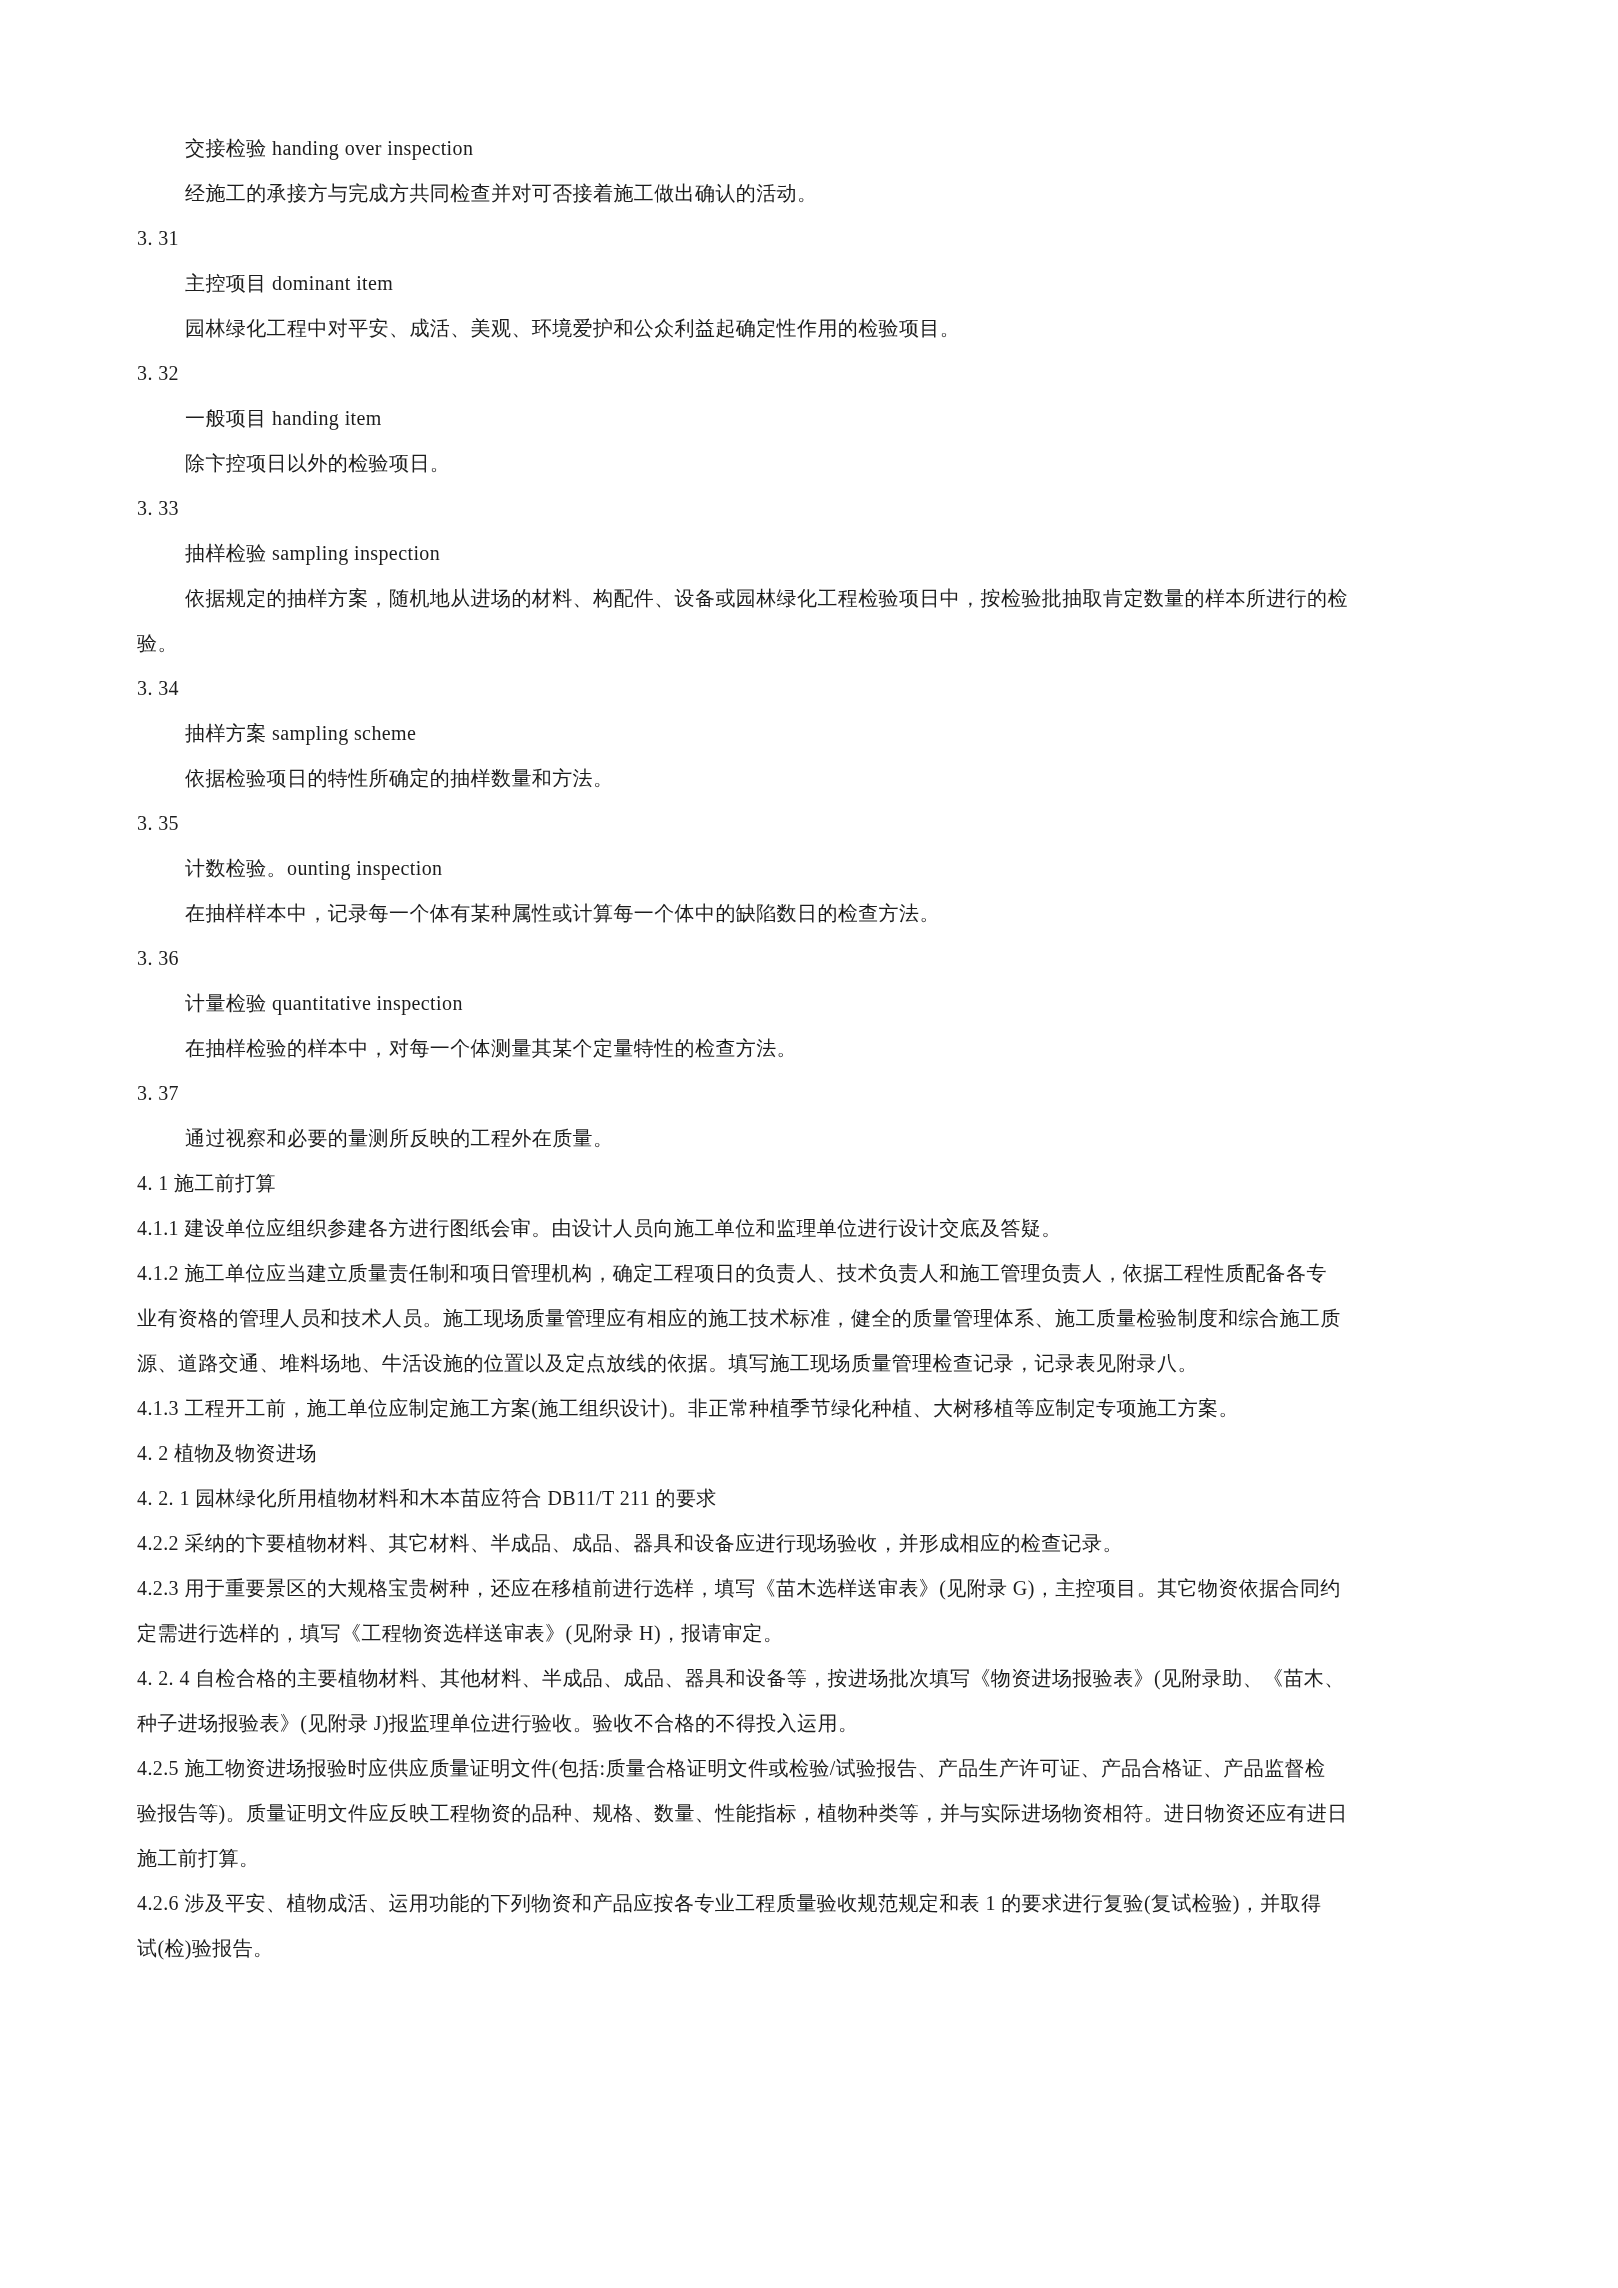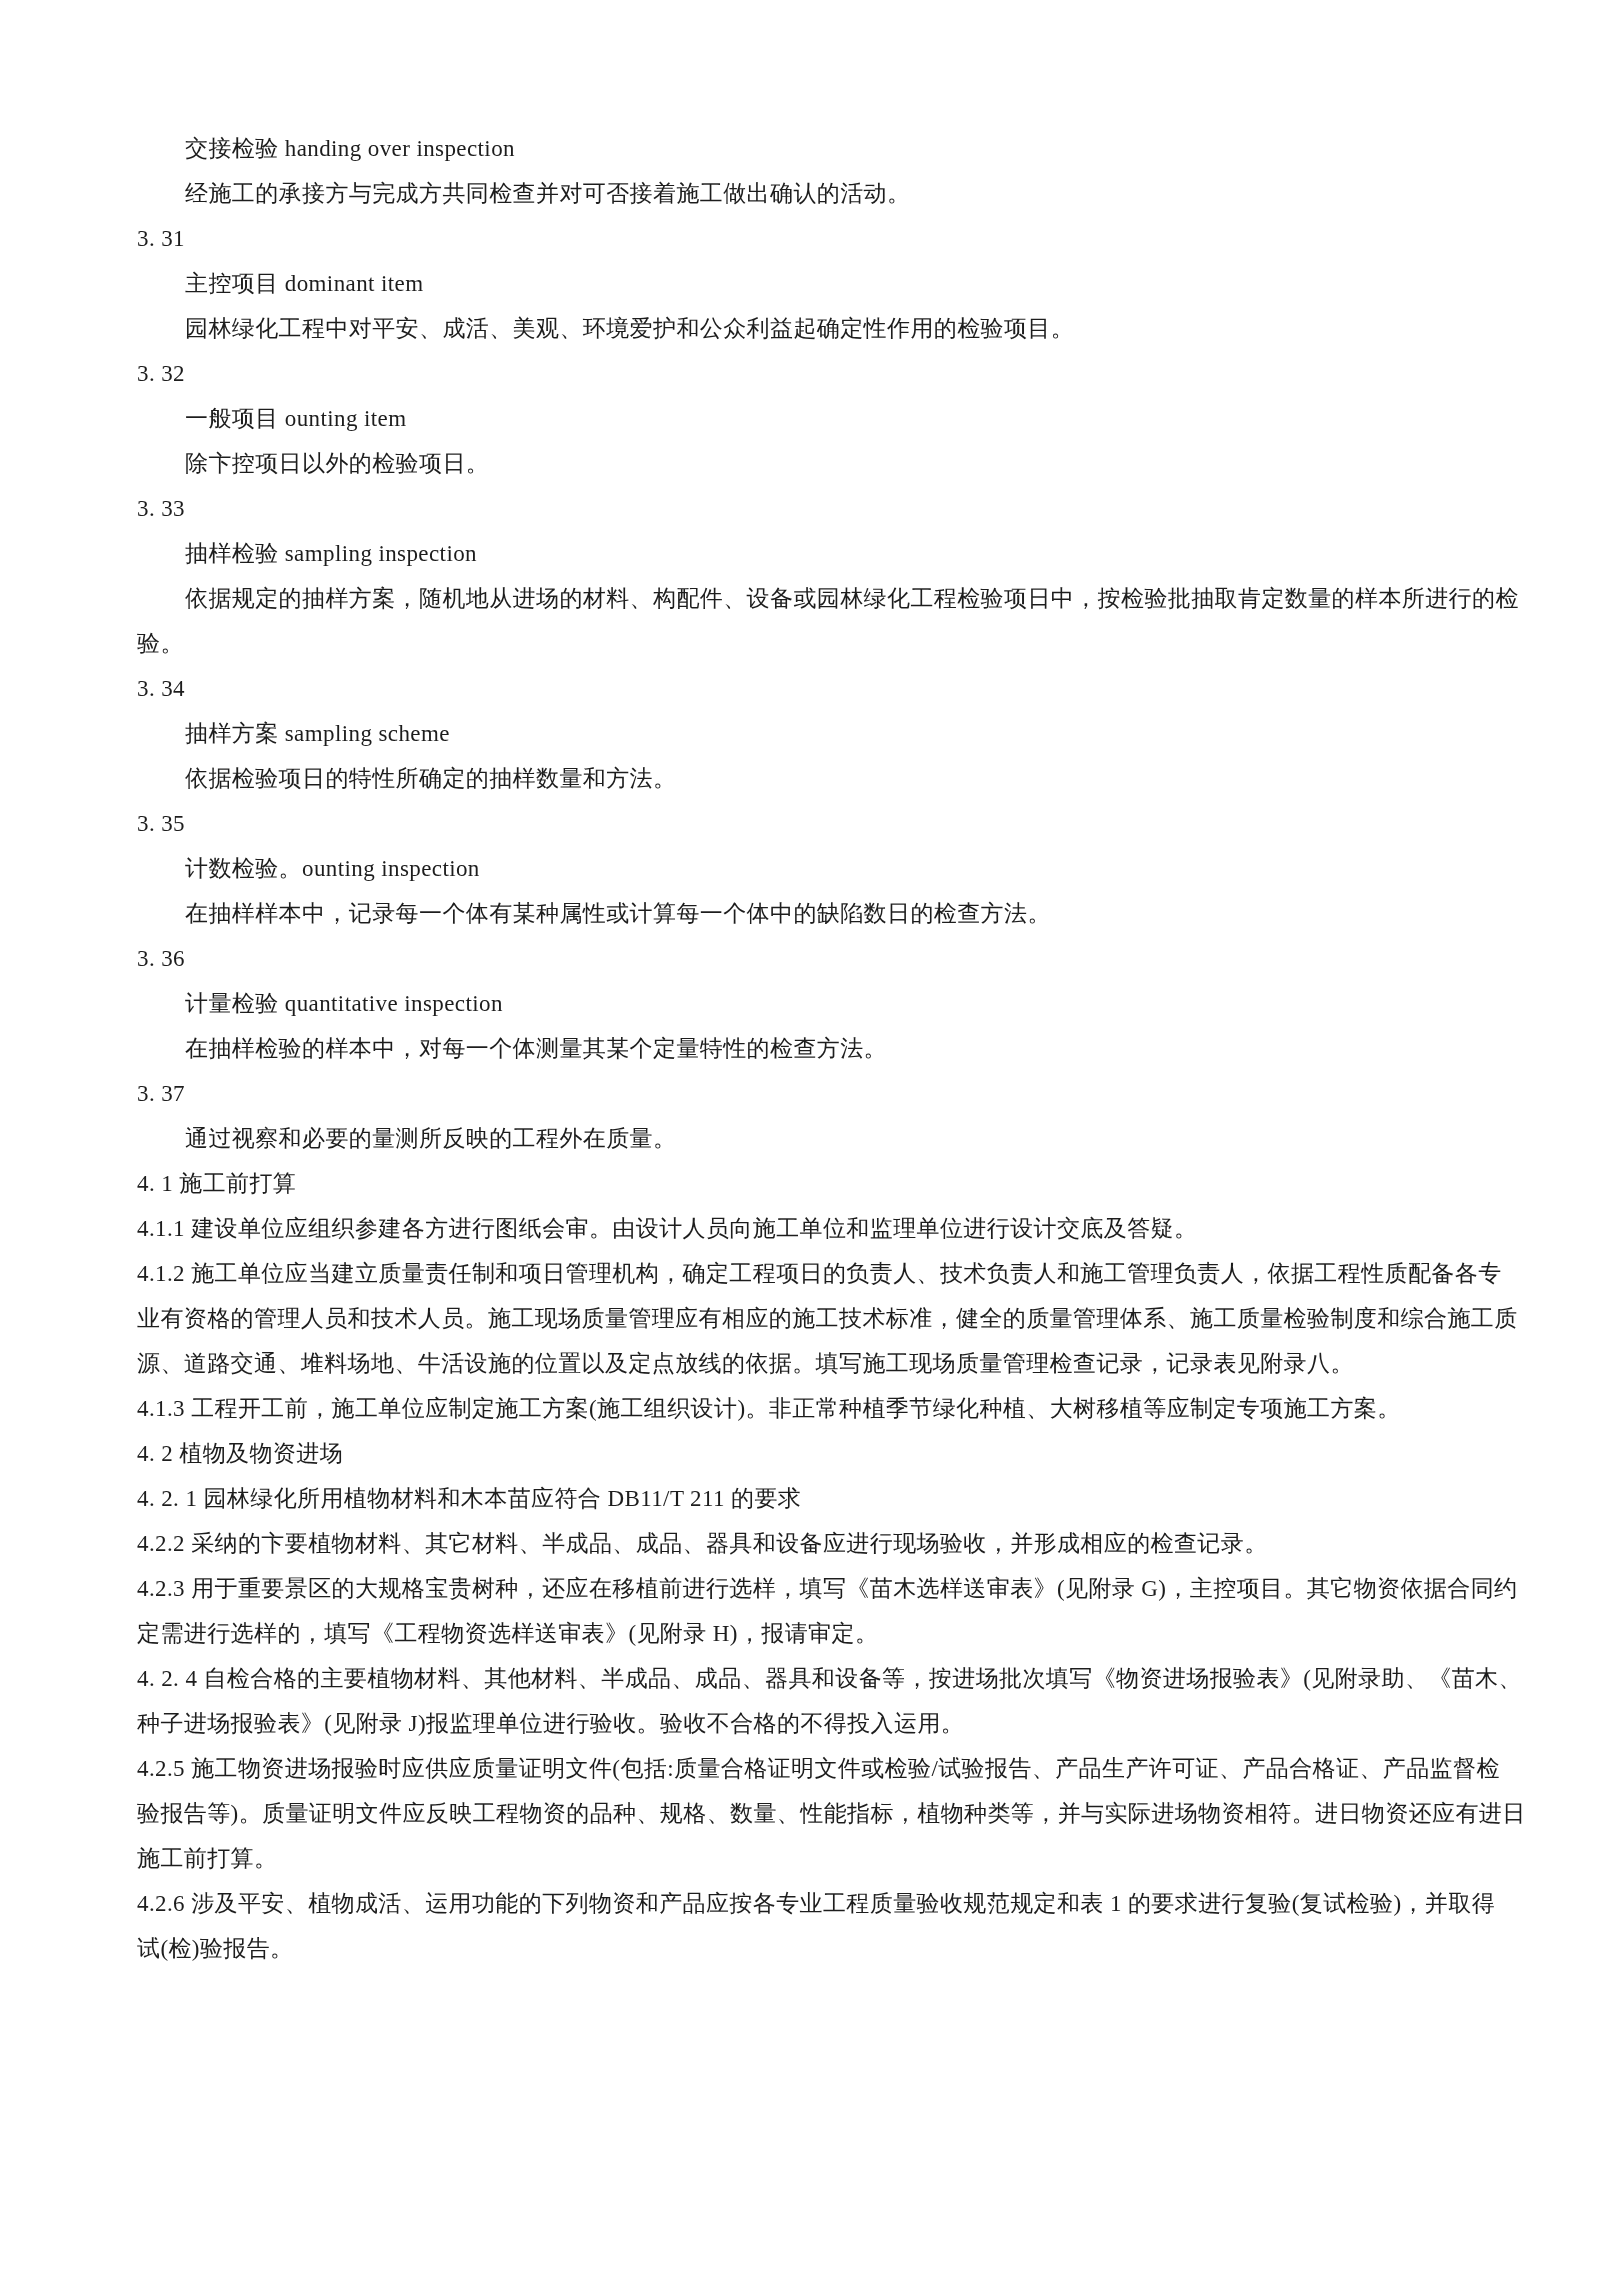--- a/index.html
+++ b/index.html
@@ -17,41 +17,41 @@
   }
   .content {
     position: absolute;
     top: 126px;
     left: 137px;
     right: 65px;
   }
   .line {
     height: 45px;
     line-height: 45px;
-    font-size: 23px;
+    font-size: 20px;
     color: #1d1d1d;
     white-space: nowrap;
     letter-spacing: 0.4px;
   }
   .line.indent {
     padding-left: 48px;
   }
 </style>
 </head>
 <body>
 
 <div class="page">
   <div class="content" style="color: rgb(29, 29, 29);">
       <div class="line indent">交接检验 handing over inspection</div>
       <div class="line indent">经施工的承接方与完成方共同检查并对可否接着施工做出确认的活动。</div>
       <div class="line">3. 31</div>
       <div class="line indent">主控项目 dominant item</div>
       <div class="line indent">园林绿化工程中对平安、成活、美观、环境爱护和公众利益起确定性作用的检验项目。</div>
       <div class="line">3. 32</div>
-      <div class="line indent">一般项目 ounting item</div>
+      <div class="line indent">一般项目 handing item</div>
       <div class="line indent">除卞控项日以外的检验项日。</div>
       <div class="line">3. 33</div>
       <div class="line indent">抽样检验 sampling inspection</div>
       <div class="line indent">依据规定的抽样方案，随机地从进场的材料、构配件、设备或园林绿化工程检验项日中，按检验批抽取肯定数量的样本所进行的检</div>
       <div class="line">验。</div>
       <div class="line">3. 34</div>
       <div class="line indent">抽样方案 sampling scheme</div>
       <div class="line indent">依据检验项日的特性所确定的抽样数量和方法。</div>
       <div class="line">3. 35</div>
       <div class="line indent">计数检验。ounting inspection</div>

